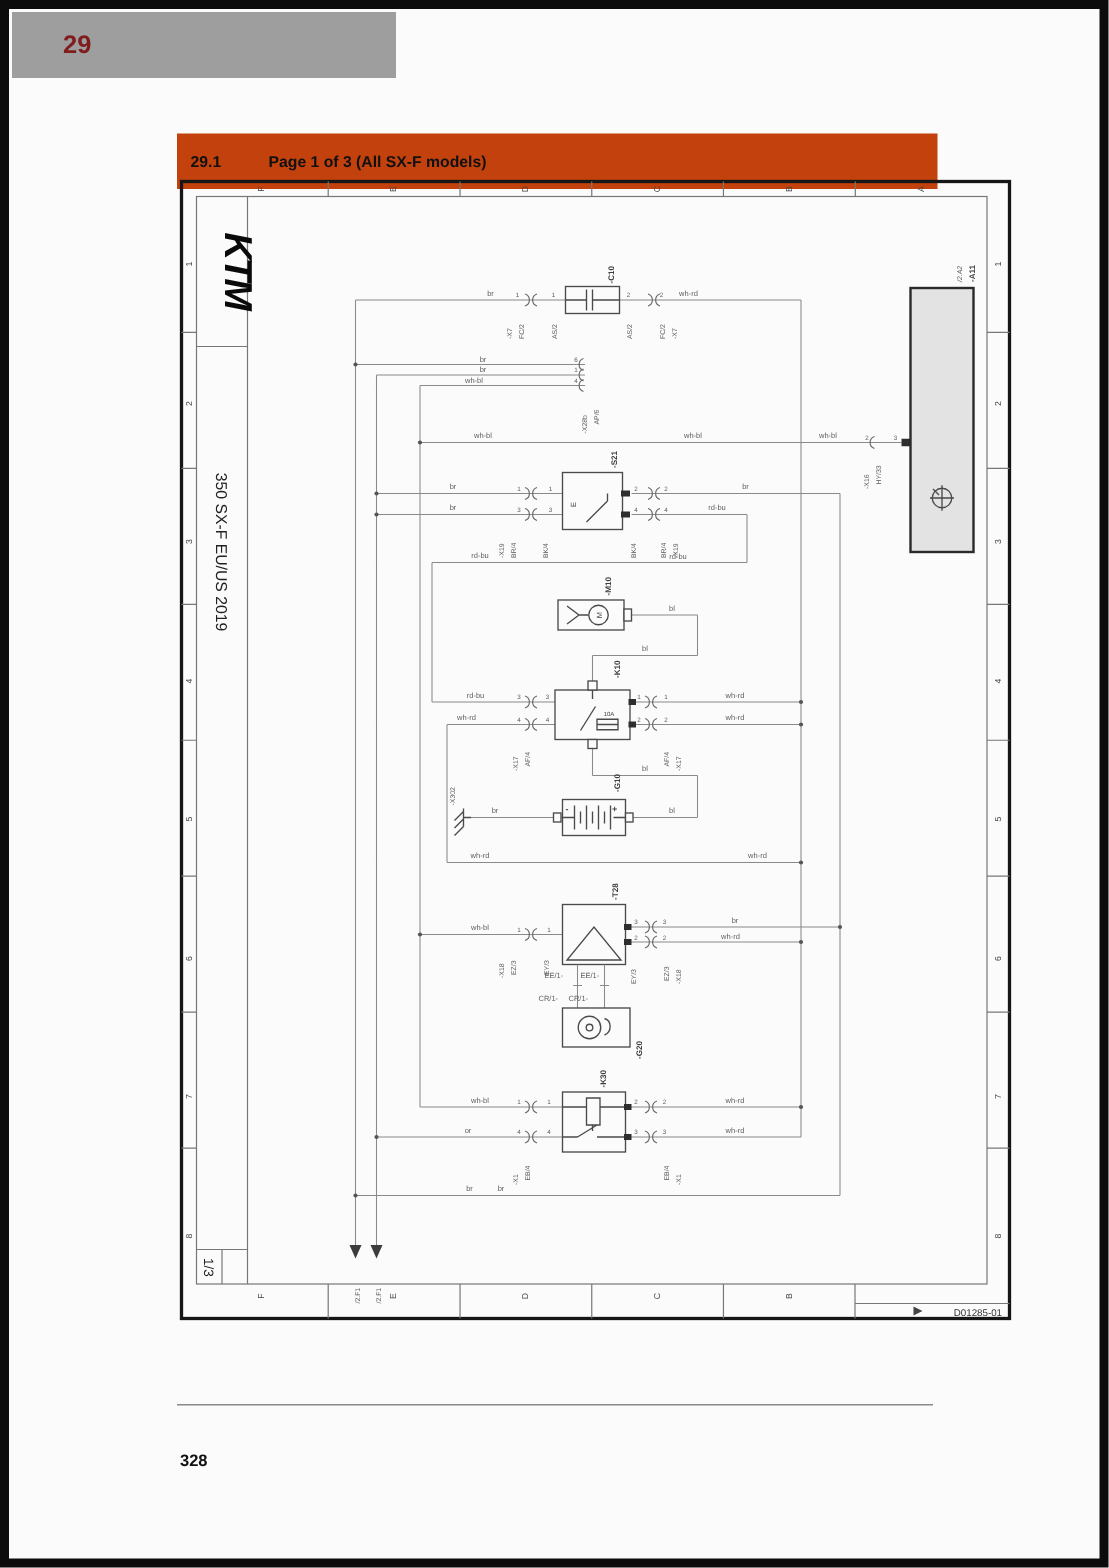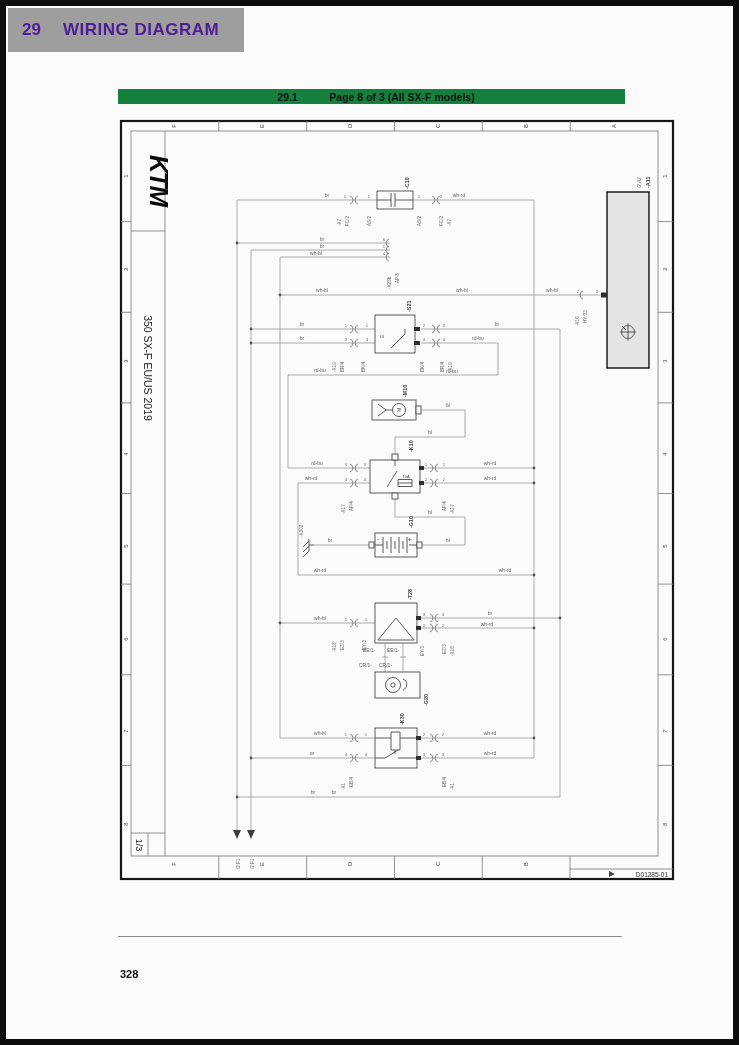--- a/index.html
+++ b/index.html
@@ -1,24 +1,24 @@
 <!DOCTYPE html>
 <html><head>
 <meta charset="utf-8">
 <style>
   html,body{margin:0;padding:0;}
   body{width:739px;height:1045px;background:#0c0c0c;position:relative;
        font-family:"Liberation Sans",sans-serif;overflow:hidden;}
   .page{position:absolute;left:6px;top:6px;width:727px;height:1033px;background:#fbfbfb;}
   .chapter-bar{position:absolute;left:8px;top:8px;width:236px;height:44px;background:#9e9e9e;
-       display:flex;align-items:center;color:#4c1d95;font-weight:bold;font-size:17px;}
+       display:flex;align-items:center;color:#7f1d1d;font-weight:bold;font-size:17px;padding-left:20px;}
   .chapter-bar .num{margin-left:14px;}
   .chapter-bar .ttl{margin-left:22px;letter-spacing:.5px;}
-  .section-bar{position:absolute;left:118px;top:89px;width:507px;height:15px;background:#15803d;
-       display:flex;align-items:center;color:#111;font-weight:bold;font-size:10.5px;justify-content:center;}
+  .section-bar{position:absolute;left:118px;top:89px;width:507px;height:37px;background:#c2410c;
+       display:flex;align-items:center;color:#111;font-weight:bold;font-size:10.5px;}
   .section-bar .num{margin-left:9px;width:52px;}
   .footer-rule{position:absolute;left:118px;top:936px;width:504px;height:1px;background:#8a8a8a;}
   .page-num{position:absolute;left:120px;top:968px;font-weight:bold;font-size:11px;color:#111;text-align:right;}
   svg{position:absolute;left:0;top:0;}
   svg text{fill:#5d5d5d;font-family:"Liberation Sans",sans-serif;}
   .w{font-size:5px;}
   .p{font-size:4.2px;}
   .cv{font-size:4.6px;}
   .id{font-size:5.4px;font-weight:bold;fill:#3c3c3c;}
   .band{font-size:5.8px;fill:#444;}
@@ -36,26 +36,25 @@
   .pinsq{fill:#2e2e2e;}
   .stub{stroke:#4a4a4a;stroke-width:.9;fill:#fbfbfb;}
 </style>
 </head>
 <body>
 
 <div class="page"></div>
 
 <div class="chapter-bar">
   <span class="num">29</span>
-  <span class="ttl">WIRING DIAGRAM</span>
 </div>
 
 <div class="section-bar">
   <span class="num">29.1</span>
-  <span class="ttl">Page 8 of 3 (All SX-F models)</span>
+  <span class="ttl">Page 1 of 3 (All SX-F models)</span>
 </div>
 
 <svg width="739" height="1045" viewBox="0 0 739 1045">
 
   <g>
     <rect x="121" y="121" width="552" height="758" fill="none" stroke="#161616" stroke-width="2.2"></rect>
     <rect x="131" y="131" width="527" height="725" class="frame"></rect>
     <path class="frame" d="M218.8,121V131 M306.7,121V131 M394.5,121V131 M482.3,121V131 M570.2,121V131
                            M218.8,856V879 M306.7,856V879 M394.5,856V879 M482.3,856V879
                            M121,221.6H131 M121,312.3H131 M121,402.9H131 M121,493.5H131 M121,584.1H131 M121,674.8H131 M121,765.4H131

